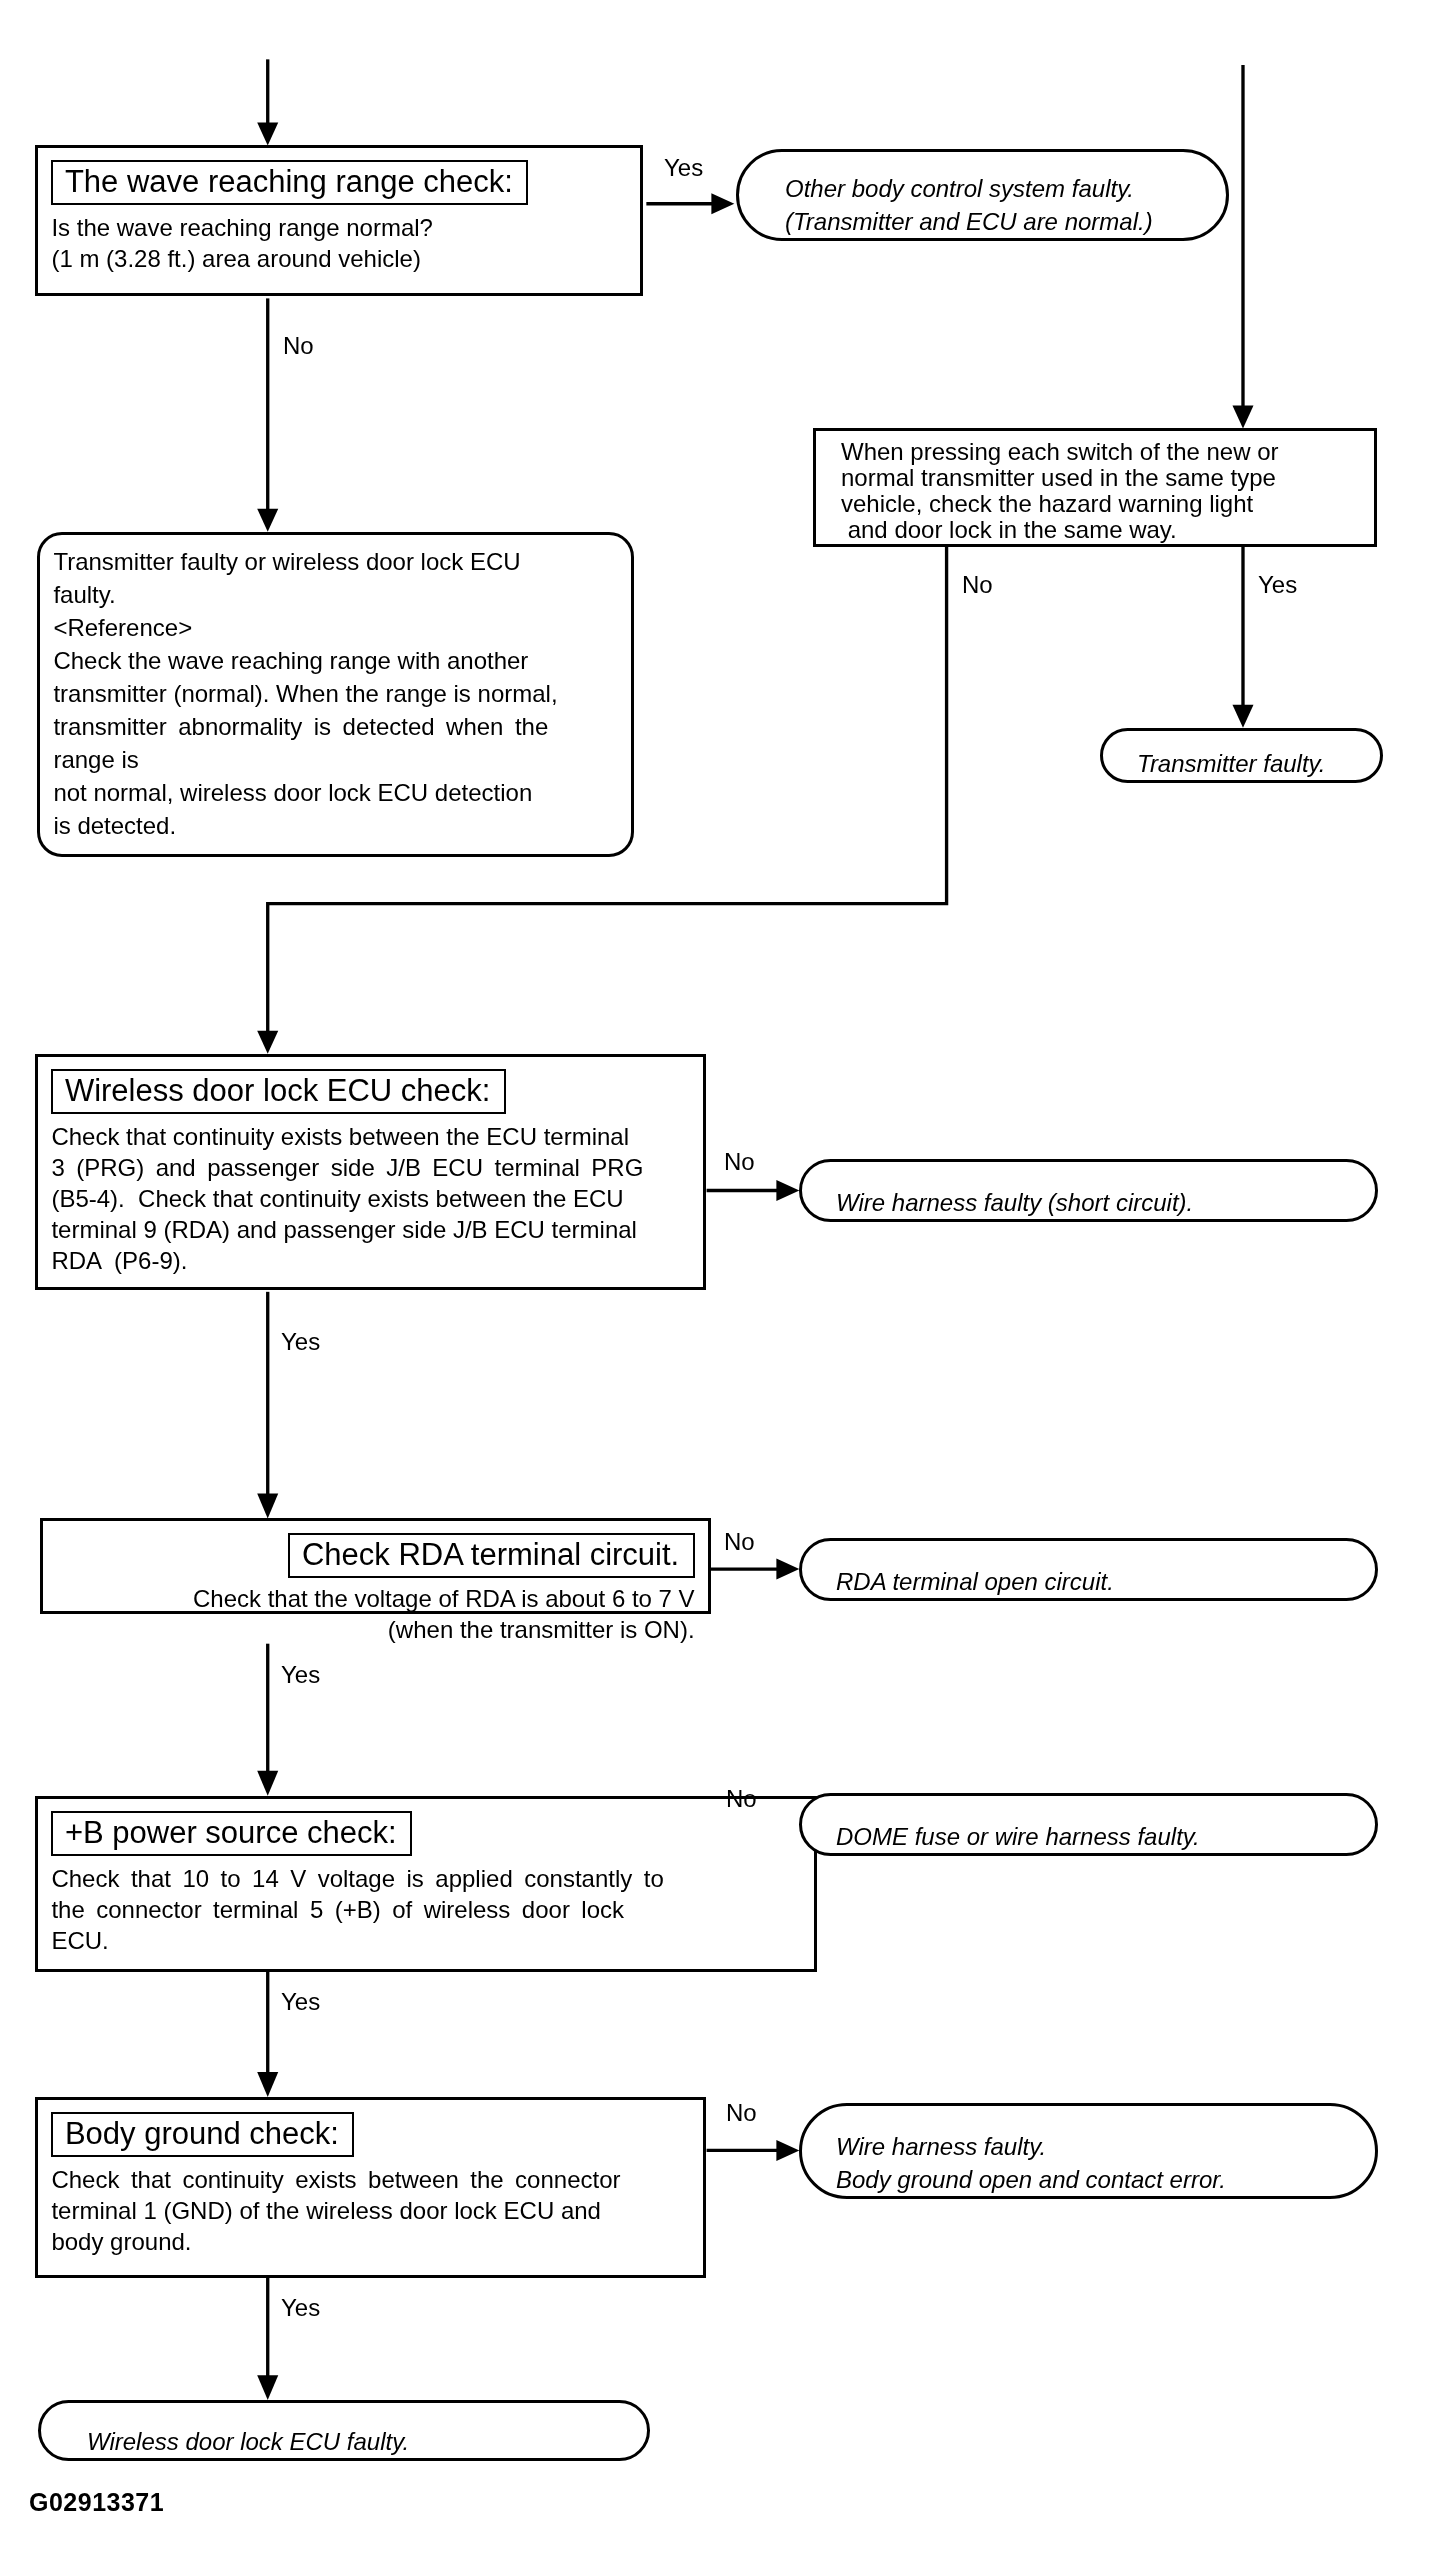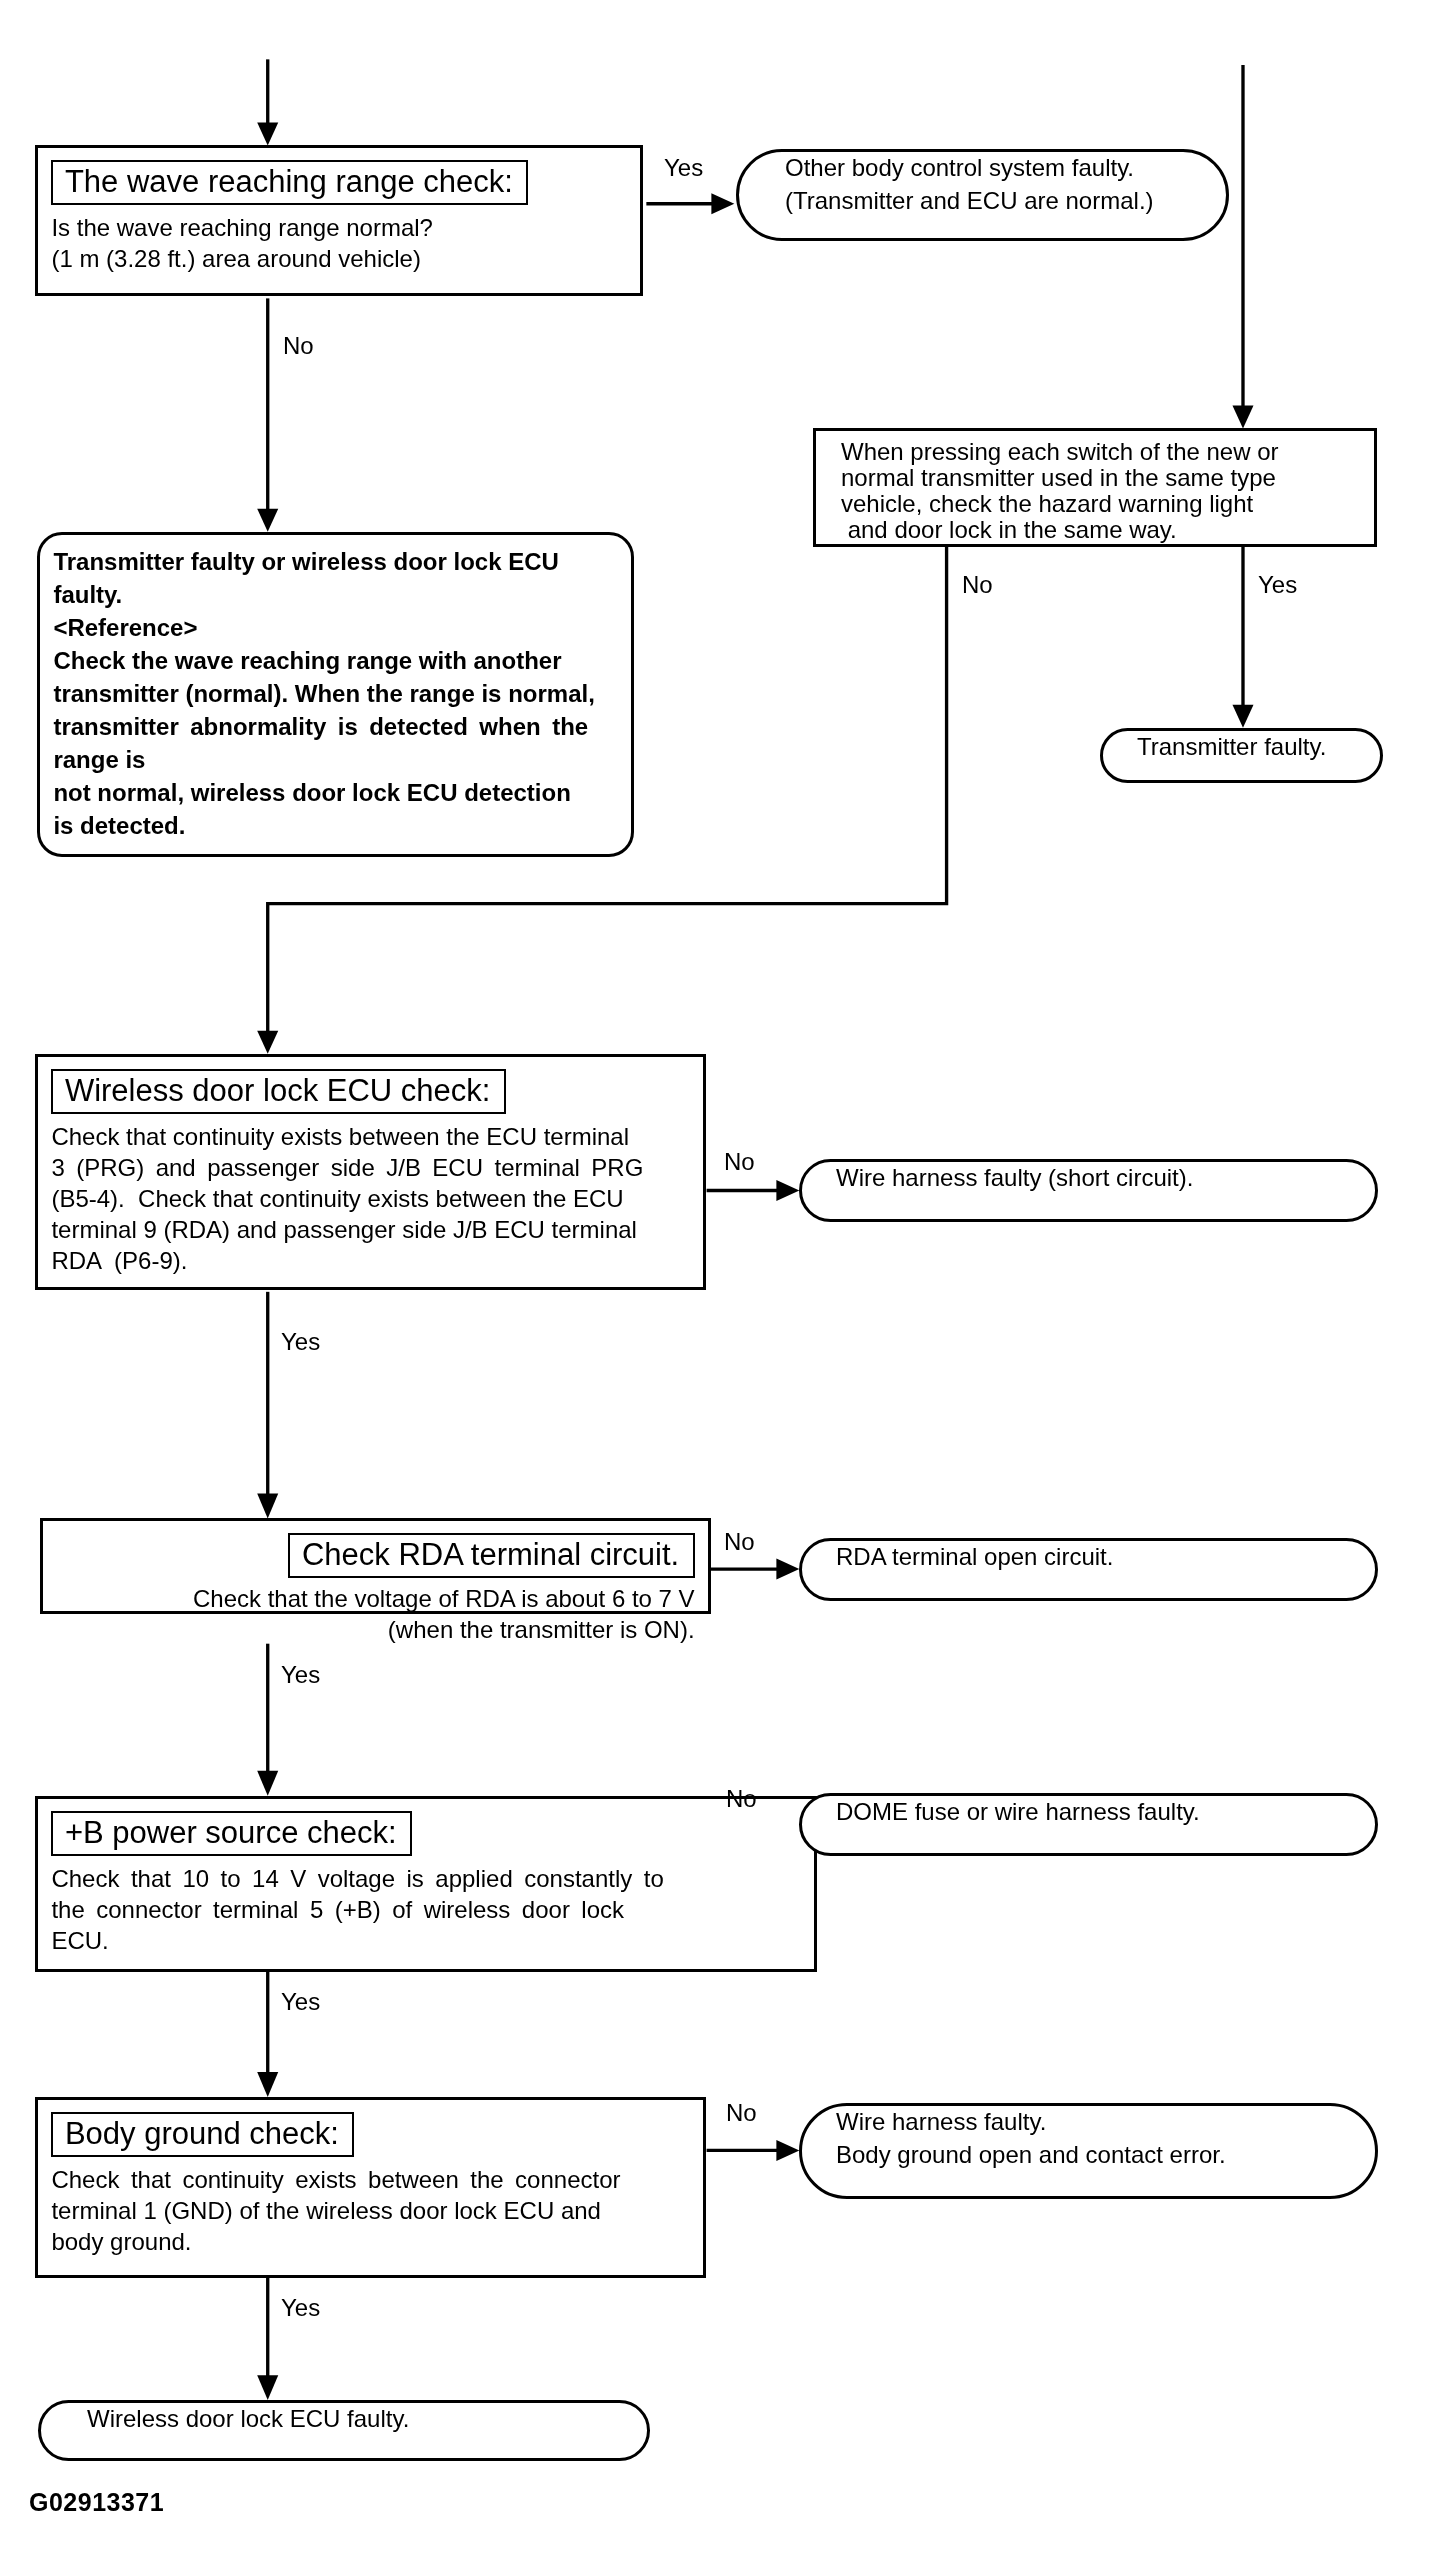--- a/index.html
+++ b/index.html
@@ -4,21 +4,21 @@
 <style>
   html,body { margin:0; padding:0; background:#ffffff; }
   body { width:1439px; height:2576px; position:relative;
          font-family:"Liberation Sans", sans-serif; color:#000; }
   .canvas { position:absolute; left:0; top:0; width:1439px; height:2576px; }
   svg.wires { position:absolute; left:0; top:0; width:1439px; height:2576px; }
   .node { position:absolute; background:#fff; box-sizing:border-box; }
   .box { border:3.8px solid #000; padding:11.5px 13.4px; }
   .refbox { border:3.8px solid #000; border-radius:25px; padding:9.6px 13.4px; }
   .stadium { border:3.8px solid #000; display:flex; flex-direction:column;
-             justify-content:flex-start; padding:0 34px; }
+             justify-content:flex-end; padding:0 34px;font-style:italic; }
   .titlebox { display:inline-block; border:2.9px solid #000; padding:5.7px 13.4px 6.7px 11.5px;
               font-size:31px; line-height:29px; margin-bottom:7.6px; white-space:pre; }
   .line { font-size:24px; line-height:31px; white-space:pre; }
   .refbox .line { line-height:33px; }
   .stadium .line { line-height:32.5px; }
   .box2 .line { line-height:26px; }
   .justify { word-spacing:4.8px; }
   .edge-label { position:absolute; font-size:24px; line-height:29px; white-space:pre; }
   .caption { position:absolute; font-size:25px; font-weight:700; letter-spacing:0.5px; }
 </style>
@@ -86,21 +86,21 @@
     <div class="line">When pressing each switch of the new or</div>
     <div class="line">normal transmitter used in the same type</div>
     <div class="line">vehicle, check the hazard warning light</div>
     <div class="line"> and door lock in the same way.</div>
   </div>
 
   <div class="node stadium" style="left:1100px;top:728px;width:283px;height:55px;border-radius:28px;">
     <div class="line">Transmitter faulty.</div>
   </div>
 
-  <div class="node refbox" style="left:37px;top:532px;width:597px;height:325px;font-weight:bold;">
+  <div class="node refbox" style="left:37px;top:532px;width:597px;height:325px;">
     <div class="line">Transmitter faulty or wireless door lock ECU</div>
     <div class="line">faulty.</div>
     <div class="line">&lt;Reference&gt;</div>
     <div class="line">Check the wave reaching range with another</div>
     <div class="line">transmitter (normal). When the range is normal,</div>
     <div class="line justify">transmitter abnormality is detected when the</div>
     <div class="line">range is</div>
     <div class="line">not normal, wireless door lock ECU detection</div>
     <div class="line">is detected.</div>
   </div>

